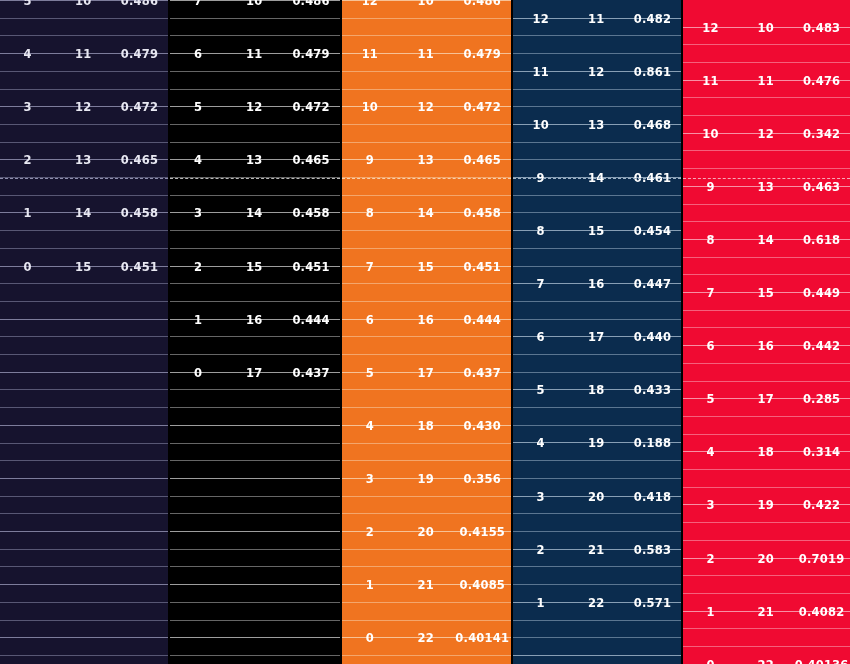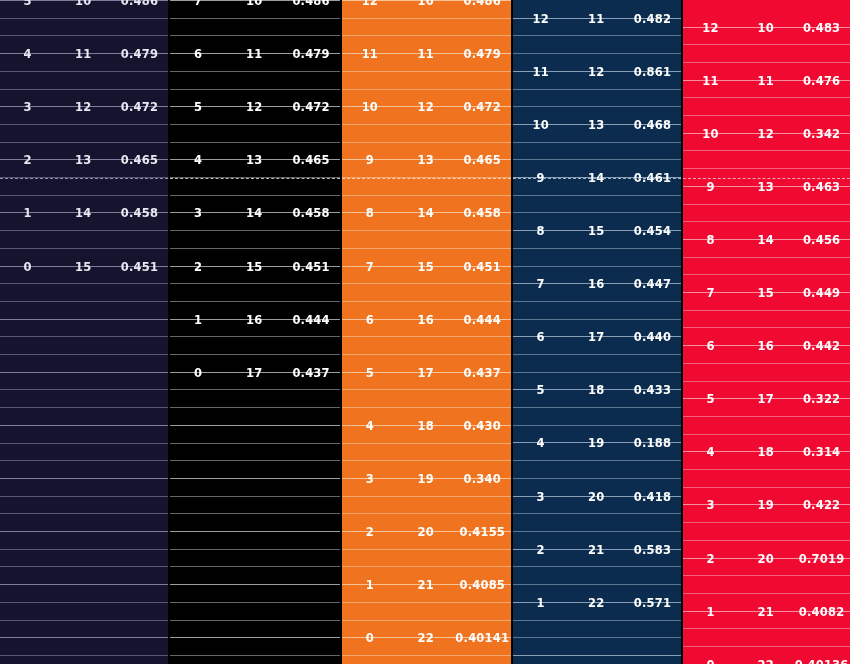--- a/index.html
+++ b/index.html
@@ -271,21 +271,21 @@
           <span class="c-val">0.437</span>
         </div>
         <div class="row" style="top: 417px; color: rgb(255, 255, 255);">
           <span class="c-rank">4</span>
           <span class="c-idx">18</span>
           <span class="c-val">0.430</span>
         </div>
         <div class="row" style="top: 470px; color: rgb(255, 255, 255);">
           <span class="c-rank">3</span>
           <span class="c-idx">19</span>
-          <span class="c-val">0.340</span>
+          <span class="c-val">0.356</span>
         </div>
         <div class="row" style="top: 523px; color: rgb(255, 255, 255);">
           <span class="c-rank">2</span>
           <span class="c-idx">20</span>
           <span class="c-val">0.4155</span>
         </div>
         <div class="row" style="top: 576px; color: rgb(255, 255, 255);">
           <span class="c-rank">1</span>
           <span class="c-idx">21</span>
           <span class="c-val">0.4085</span>
@@ -460,36 +460,36 @@
           <span class="c-val">0.342</span>
         </div>
         <div class="row" style="top: 178px; color: rgb(255, 255, 255);">
           <span class="c-rank">9</span>
           <span class="c-idx">13</span>
           <span class="c-val">0.463</span>
         </div>
         <div class="row" style="top: 231px; color: rgb(255, 255, 255);">
           <span class="c-rank">8</span>
           <span class="c-idx">14</span>
-          <span class="c-val">0.456</span>
+          <span class="c-val">0.618</span>
         </div>
         <div class="row" style="top: 284px; color: rgb(255, 255, 255);">
           <span class="c-rank">7</span>
           <span class="c-idx">15</span>
           <span class="c-val">0.449</span>
         </div>
         <div class="row" style="top: 337px; color: rgb(255, 255, 255);">
           <span class="c-rank">6</span>
           <span class="c-idx">16</span>
           <span class="c-val">0.442</span>
         </div>
         <div class="row" style="top: 390px; color: rgb(255, 255, 255);">
           <span class="c-rank">5</span>
           <span class="c-idx">17</span>
-          <span class="c-val">0.322</span>
+          <span class="c-val">0.285</span>
         </div>
         <div class="row" style="top: 443px; color: rgb(255, 255, 255);">
           <span class="c-rank">4</span>
           <span class="c-idx">18</span>
           <span class="c-val">0.314</span>
         </div>
         <div class="row" style="top: 496px; color: rgb(255, 255, 255);">
           <span class="c-rank">3</span>
           <span class="c-idx">19</span>
           <span class="c-val">0.422</span>

